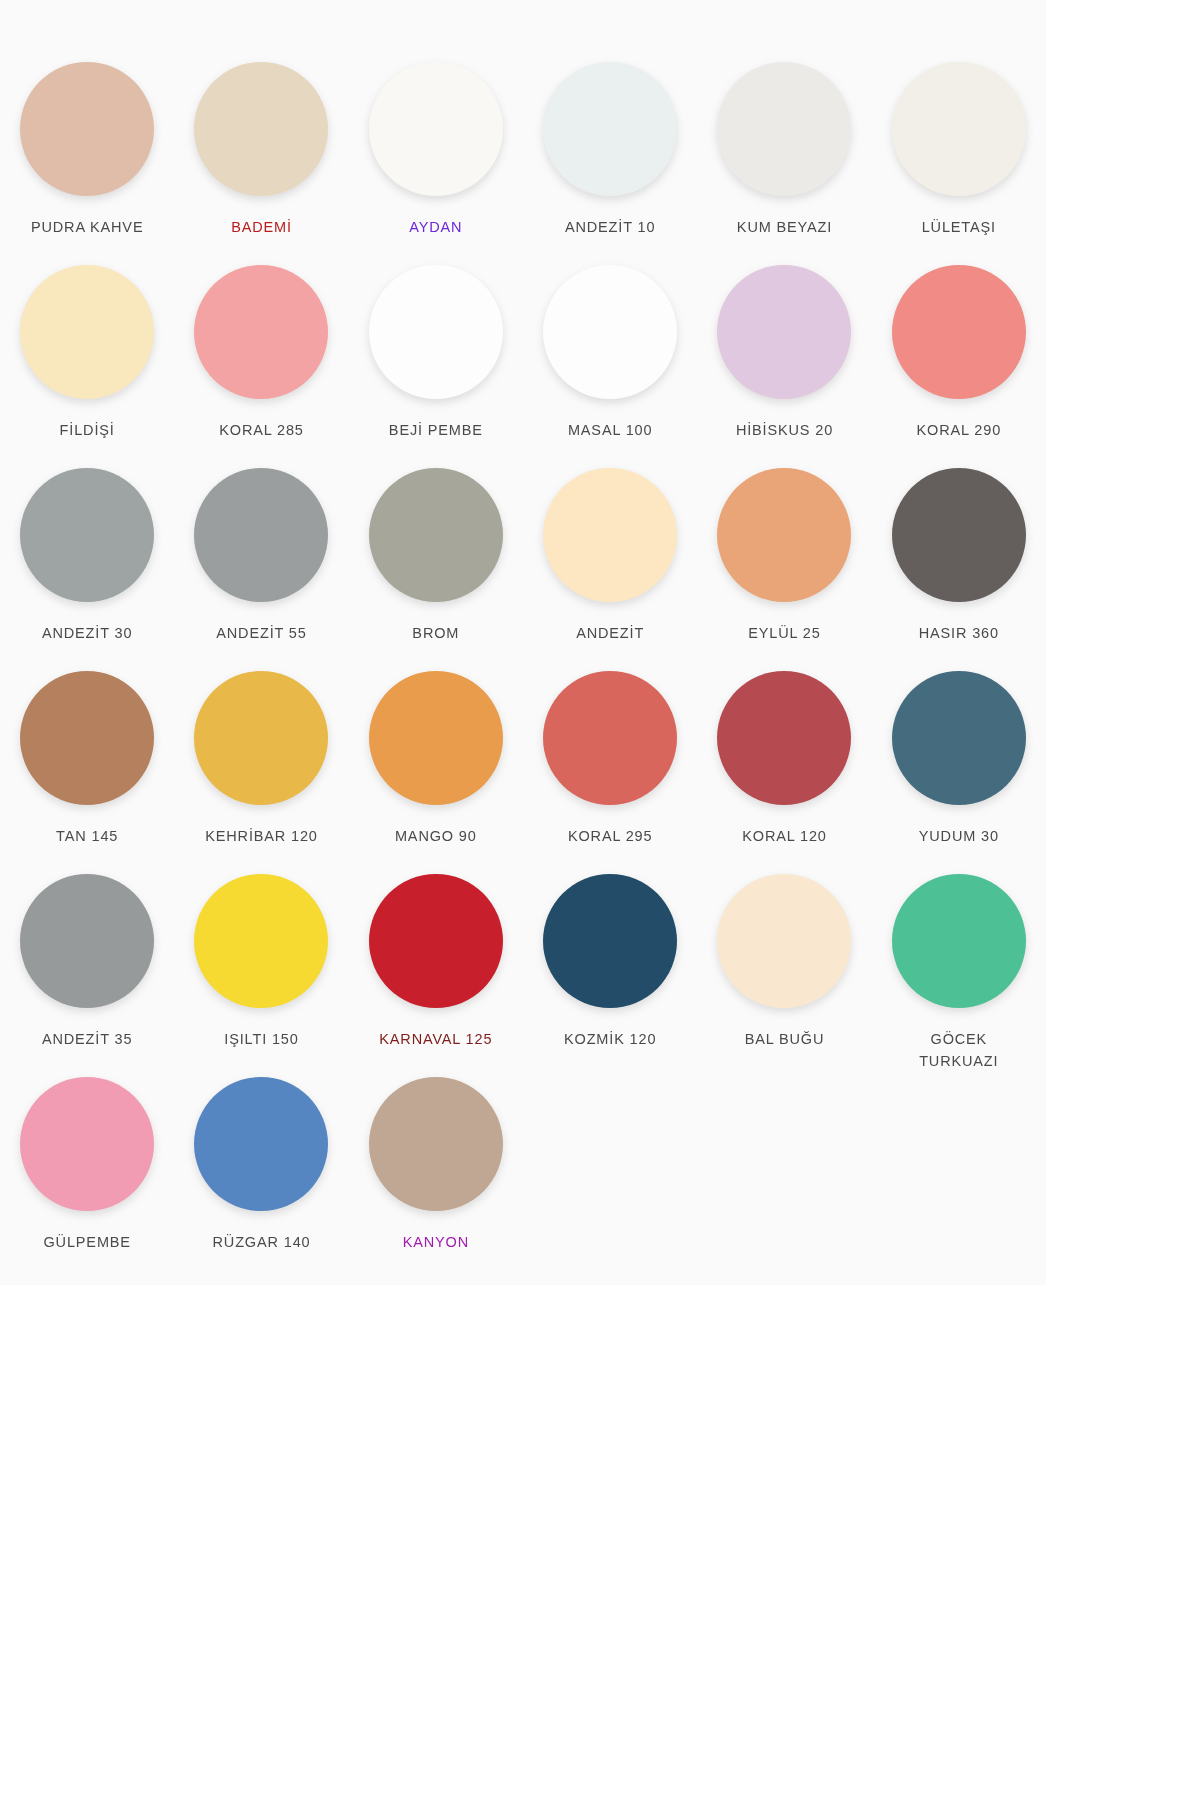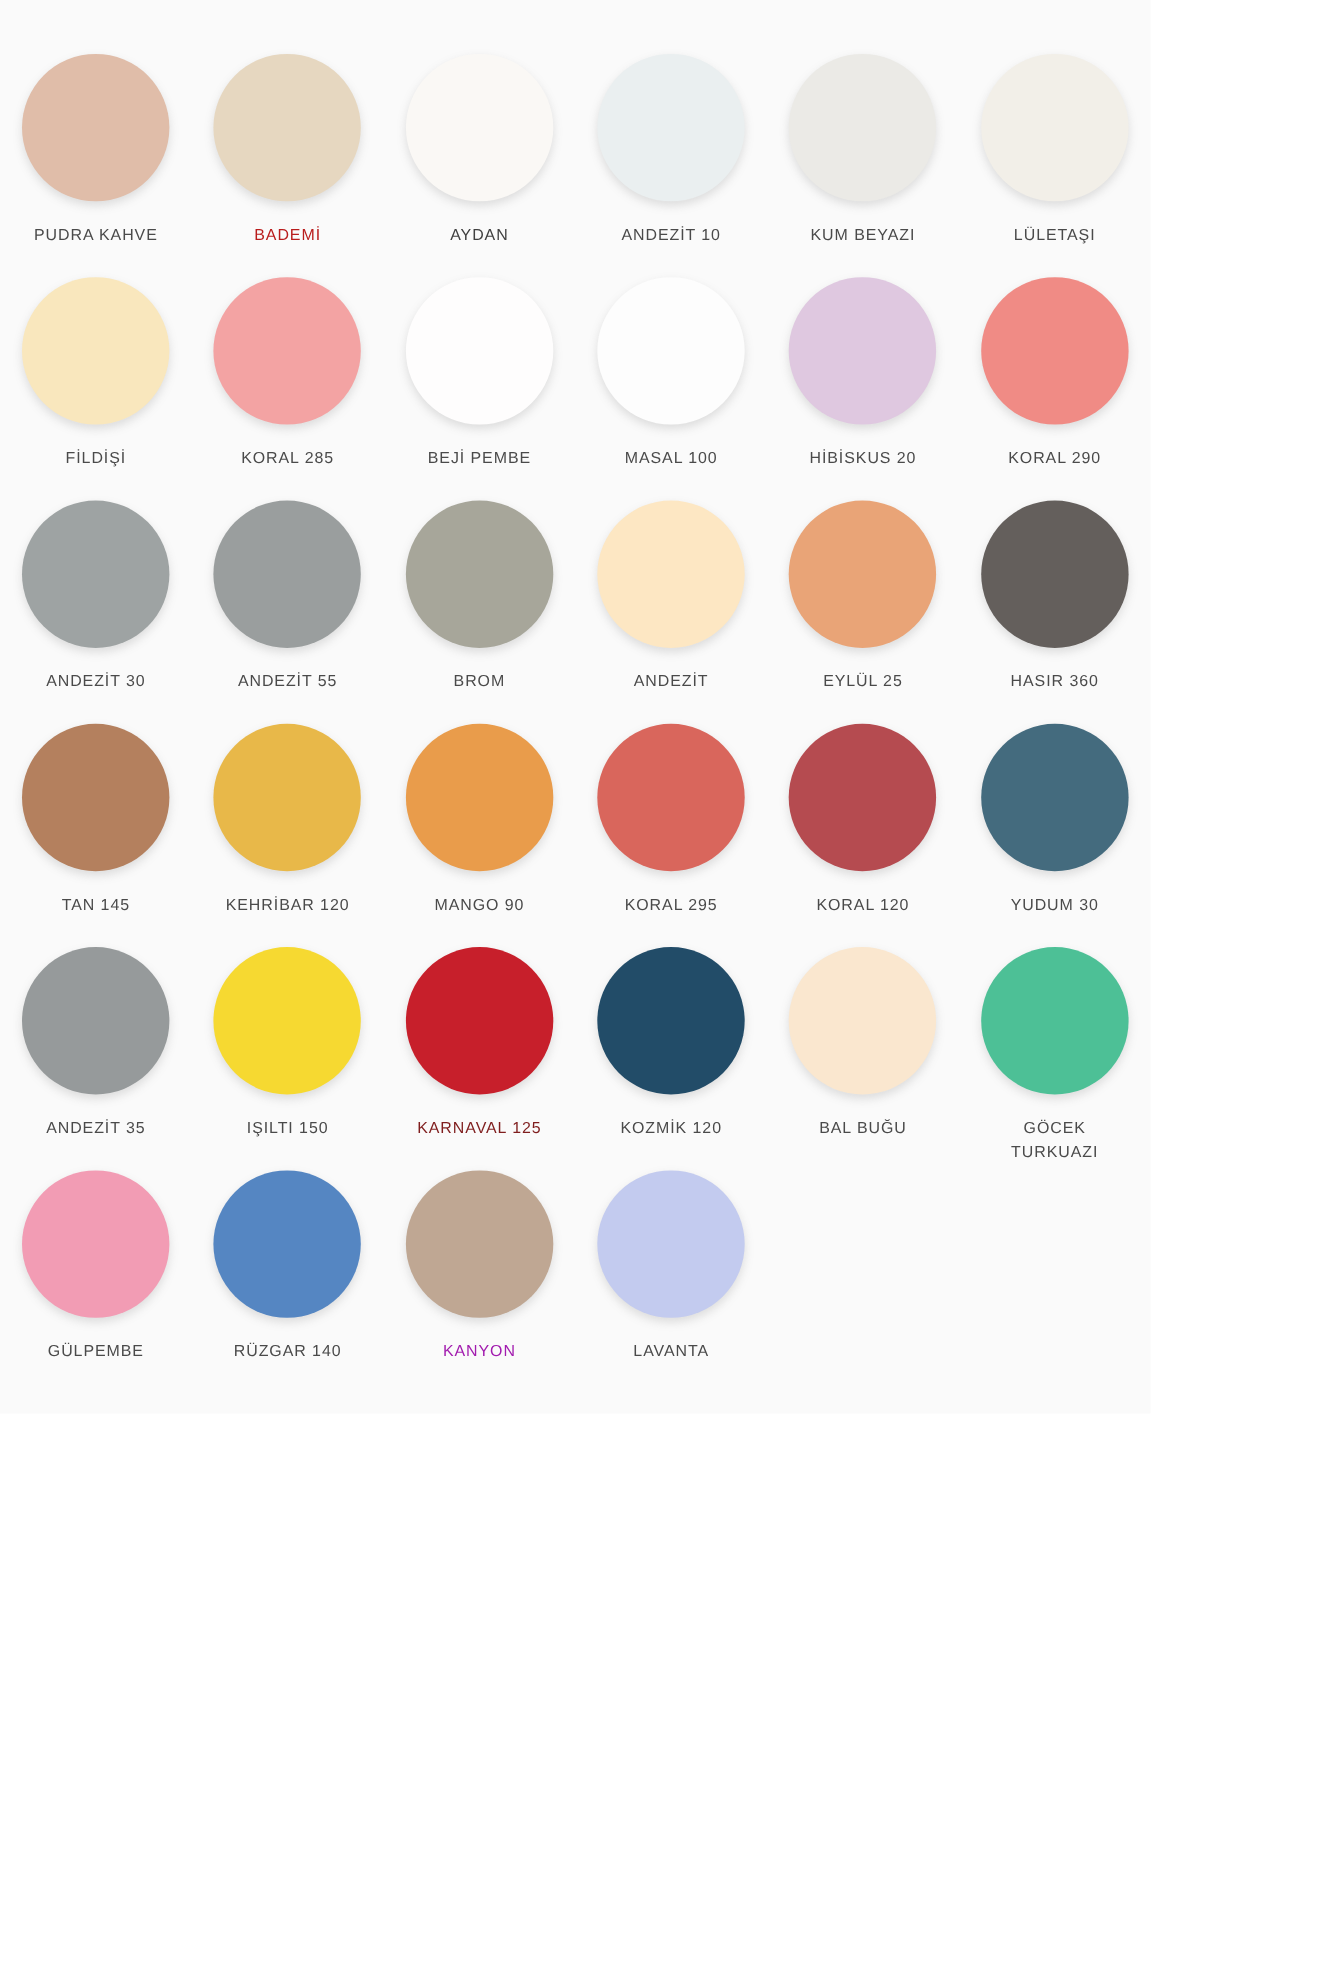--- a/index.html
+++ b/index.html
@@ -21,21 +21,21 @@
     width: 1046px;
     height: 1285px;
     background: #fafafa;
     overflow: hidden;
   }
 
   #swatch-grid {
     display: grid;
     grid-template-columns: repeat(6, 1fr);
     grid-auto-rows: 203px;
-    padding: 49px 0 0 0;
+    padding: 62px 0 0 0;
     box-sizing: border-box;
   }
 
   .swatch-cell {
     display: flex;
     flex-direction: column;
     align-items: center;
     justify-content: flex-start;
   }
 
@@ -66,21 +66,21 @@
       <div class="swatch-cell">
         <div class="swatch-disc" style="background: rgb(224, 189, 169);"></div>
         <div class="swatch-label" style="color: rgb(74, 74, 74);">PUDRA KAHVE</div>
       </div>
       <div class="swatch-cell">
         <div class="swatch-disc" style="background: rgb(230, 215, 192);"></div>
         <div class="swatch-label" style="color: #b91c1c;">BADEMİ</div>
       </div>
       <div class="swatch-cell">
         <div class="swatch-disc" style="background: rgb(250, 248, 245);"></div>
-        <div class="swatch-label" style="color: #404040; margin-top: 20px;">AYDAN</div>
+        <div class="swatch-label" style="color: #6d28d9; margin-top: 20px;">AYDAN</div>
       </div>
       <div class="swatch-cell">
         <div class="swatch-disc" style="background: rgb(234, 239, 240);"></div>
         <div class="swatch-label" style="color: rgb(74, 74, 74);">ANDEZİT 10</div>
       </div>
       <div class="swatch-cell">
         <div class="swatch-disc" style="background: rgb(235, 234, 230);"></div>
         <div class="swatch-label" style="color: rgb(74, 74, 74);">KUM BEYAZI</div>
       </div>
       <div class="swatch-cell">
@@ -189,18 +189,14 @@
         <div class="swatch-label" style="color: rgb(74, 74, 74);">GÜLPEMBE</div>
       </div>
       <div class="swatch-cell">
         <div class="swatch-disc" style="background: rgb(85, 134, 194);"></div>
         <div class="swatch-label" style="color: rgb(74, 74, 74);">RÜZGAR 140</div>
       </div>
       <div class="swatch-cell">
         <div class="swatch-disc" style="background: rgb(191, 167, 147);"></div>
         <div class="swatch-label" style="color: #a21caf;">KANYON</div>
       </div>
-      <div class="swatch-cell">
-        <div class="swatch-disc" style="background: rgb(195, 203, 239);"></div>
-        <div class="swatch-label" style="color: rgb(74, 74, 74);">LAVANTA</div>
-      </div>
     </div>
 </div>
 
 </body></html>

